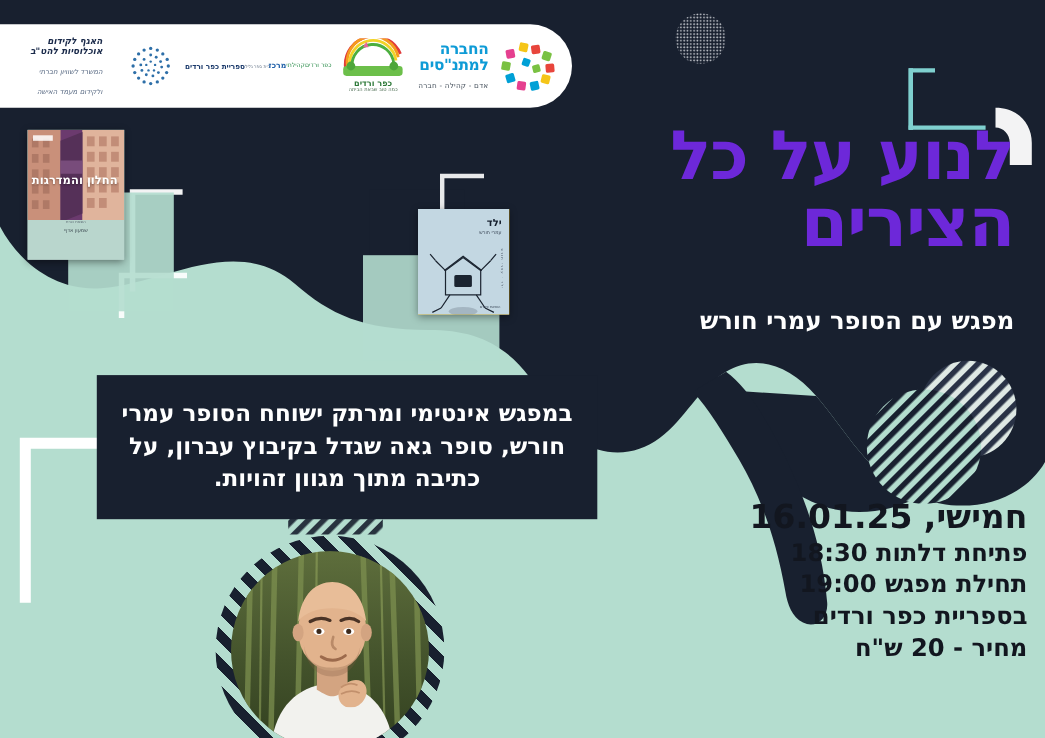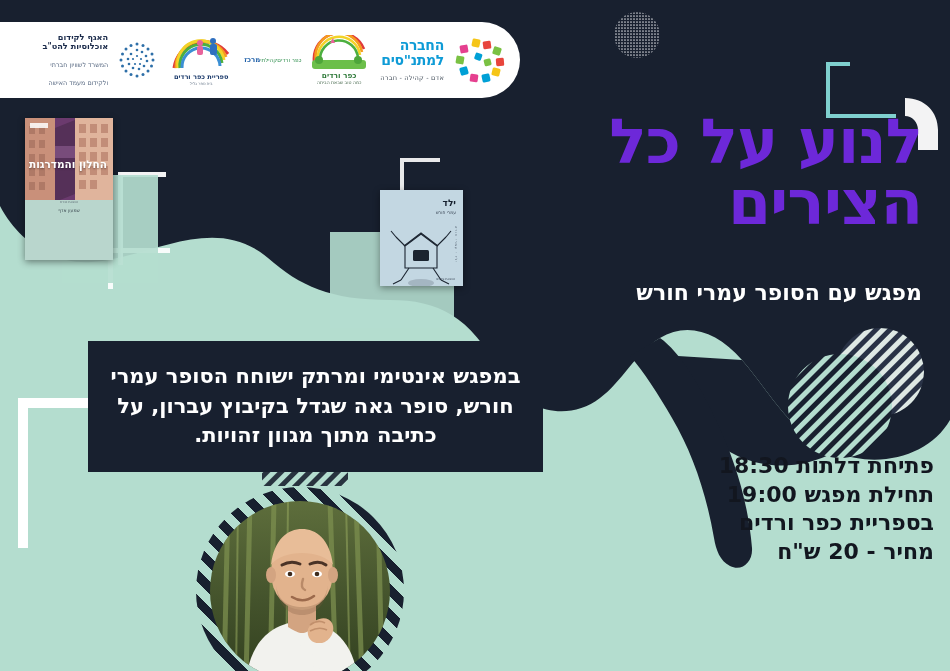--- a/index.html
+++ b/index.html
@@ -19,27 +19,27 @@
     position:absolute;left:0;top:22px;width:520px;height:76px;
     background:#ffffff;border-radius:0 38px 38px 0;
     display:flex;align-items:center;justify-content:flex-end;
     gap:10px;padding-right:14px;box-sizing:border-box;
     z-index:12;
   }
   .logo{display:flex;align-items:center;flex-shrink:0;}
   .logo-txt{direction:rtl;text-align:right;line-height:1.12;}
 
   
-  .lg-min{gap:8px;}
+  .lg-min{gap:23px;font-style:italic;}
   .lg-min .l1{font-size:8.2px;font-weight:bold;color:#1a2a4a;white-space:nowrap;}
   .lg-min .l2{font-size:6.4px;color:#5a6b84;white-space:nowrap;margin-top:11px;}
   .swirl{width:42px;height:42px;}
 
   
-  .lg-lib{flex-direction:column;width:66px;text-align:right;}
+  .lg-lib{flex-direction:row;width:66px;text-align:right;}
   .lg-lib .cap{font-size:6.6px;font-weight:bold;color:#1b3a6b;direction:rtl;white-space:nowrap;margin-top:1px;}
   .lg-lib .cap2{font-size:4px;color:#6b7a8c;direction:rtl;white-space:nowrap;}
 
   
   .lg-cc{flex-direction:row;width:54px;}
   .lg-cc .cc1{font-size:7px;font-weight:bold;color:#1e5fa8;direction:rtl;white-space:nowrap;}
   .lg-cc .cc2{font-size:5.6px;color:#2f8f4e;direction:rtl;white-space:nowrap;}
 
   
   .lg-kv{flex-direction:column;width:62px;}
@@ -48,21 +48,21 @@
 
   
   .lg-mt{gap:6px;}
   .lg-mt .m1{font-size:14px;font-weight:bold;color:#0e9bd6;direction:rtl;letter-spacing:-.3px;white-space:nowrap;}
   .lg-mt .m2{font-size:14px;font-weight:bold;color:#0e9bd6;direction:rtl;letter-spacing:-.3px;white-space:nowrap;}
   .lg-mt .m3{font-size:6.6px;color:#4a5560;direction:rtl;white-space:nowrap;letter-spacing:.2px;margin-top:6px;}
 
   
   .book{position:absolute;overflow:hidden;}
 
-  #book-window{left:25px;top:118px;width:88px;height:142px;background:#b9d6cd;
+  #book-window{left:25px;top:118px;width:88px;height:118px;background:#b9d6cd;
     box-shadow:0 2px 7px rgba(0,0,0,.45);z-index:9;}
   #book-window .bw-title{position:absolute;right:6px;top:40px;direction:rtl;text-align:right;
     font-size:10.5px;font-weight:bold;color:#ffffff;line-height:1.25;text-shadow:0 1px 2px rgba(0,0,0,.4);}
   #book-window .bw-auth{position:absolute;left:0;right:0;top:90px;text-align:center;
     direction:rtl;font-size:4.6px;color:#3d4a52;}
   #book-window .bw-pub{position:absolute;left:0;right:0;top:82px;text-align:center;
     direction:rtl;font-size:3.4px;color:#5a6a72;}
 
   #book-child{left:380px;top:190px;width:83px;height:96px;background:#eab308;
     box-shadow:0 2px 7px rgba(0,0,0,.4);z-index:9;}
@@ -380,20 +380,21 @@
     <div class="hl-line">לנוע על כל</div>
     <div class="hl-line">הצירים</div>
   </div>
   <div class="subtitle">מפגש עם הסופר עמרי חורש</div>
 
   <div class="desc-box">
     <div class="desc-text">במפגש אינטימי ומרתק ישוחח הסופר עמרי חורש, סופר גאה שגדל בקיבוץ עברון, על כתיבה מתוך מגוון זהויות.</div>
   </div>
 
   <div class="details">
+    <div class="d-date">חמישי, 16.01.25</div>
     <div class="d-line">פתיחת דלתות 18:30</div>
     <div class="d-line">תחילת מפגש 19:00</div>
     <div class="d-line">בספריית כפר ורדים</div>
     <div class="d-line">מחיר - 20 ש"ח</div>
   </div>
 
   <div class="portrait-wrap">
     <div class="portrait-stripes"></div>
     <div class="portrait-photo">
       <svg width="180" height="180" viewBox="0 0 180 180">

